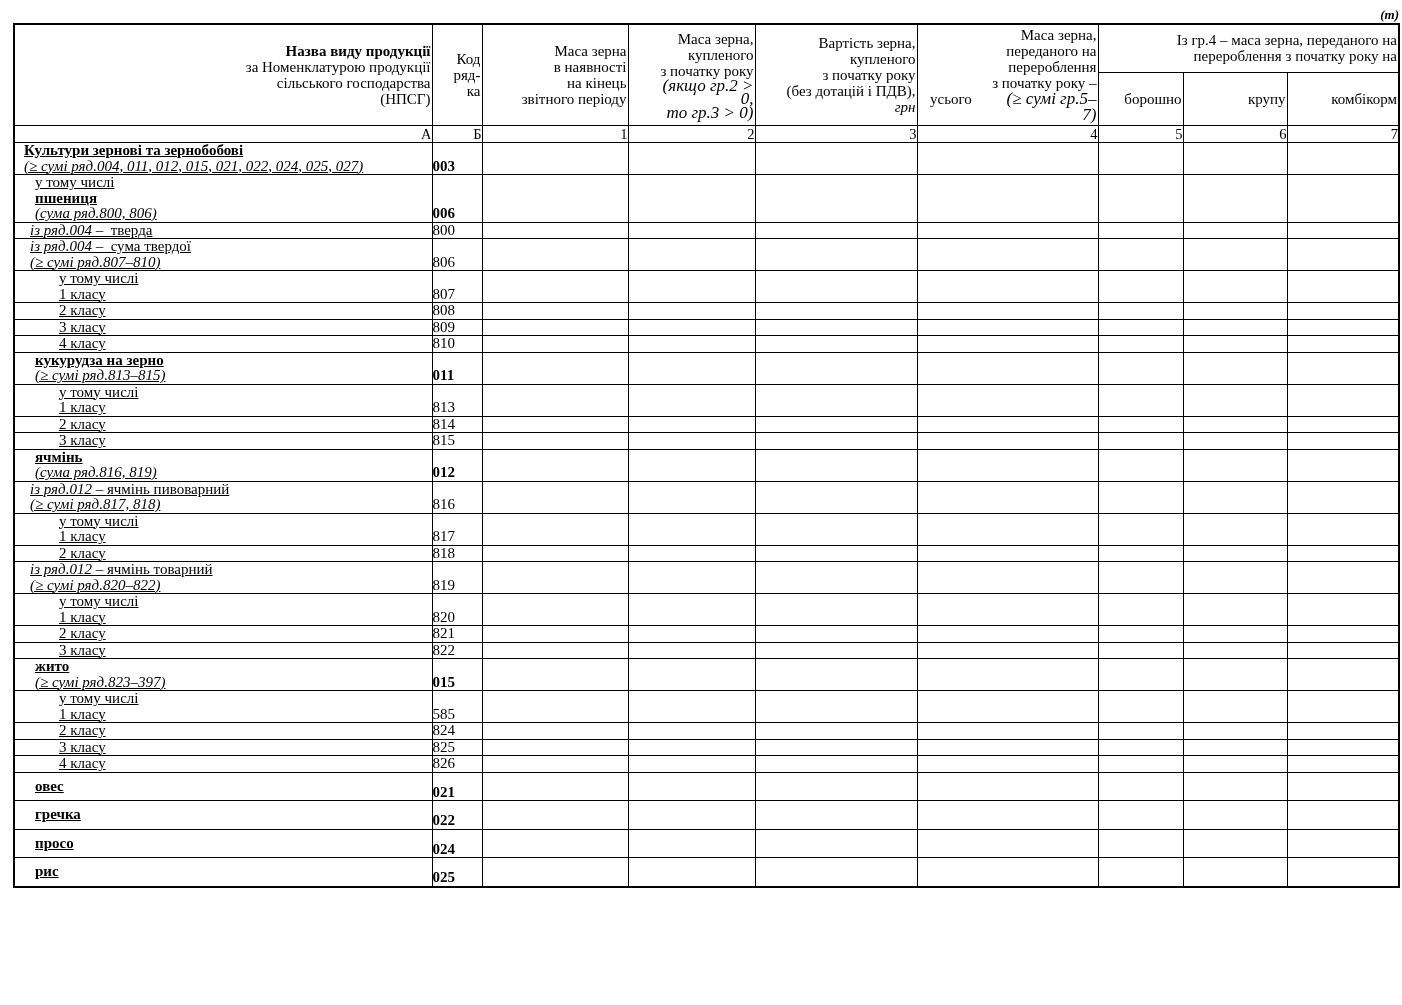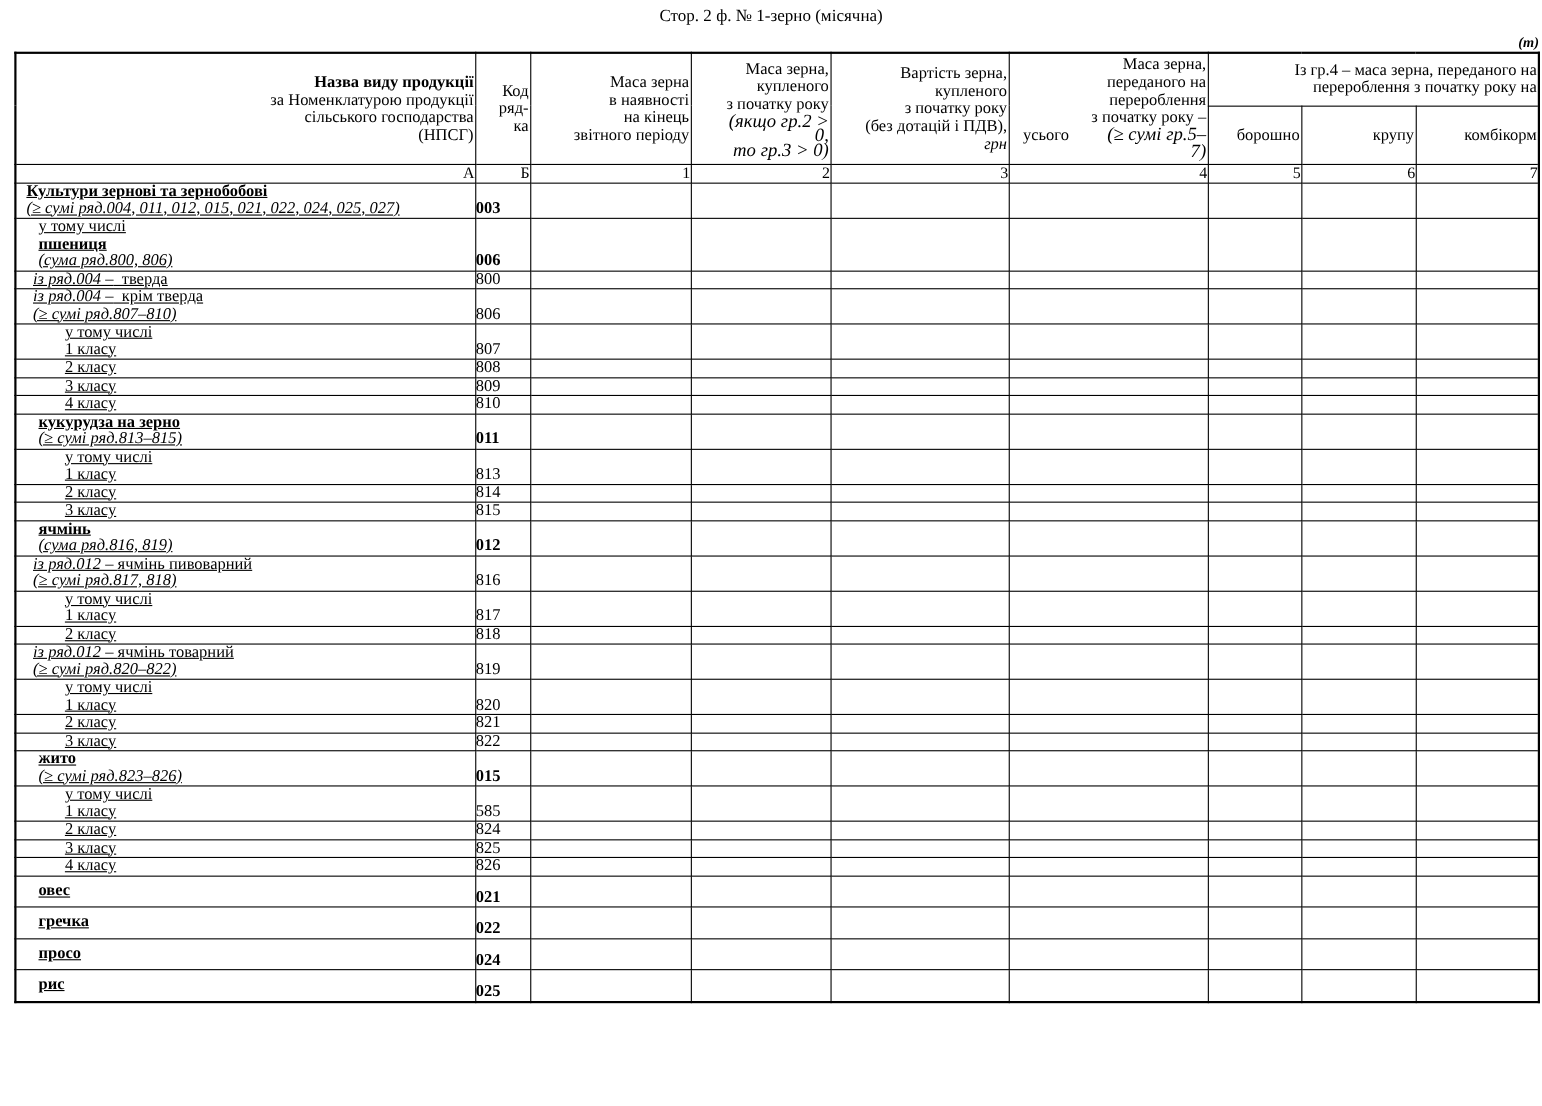--- a/index.html
+++ b/index.html
@@ -62,21 +62,20 @@
     vertical-align: bottom;
     padding: 2px 0 2px;
     line-height: 15.5px;
     font-size: 15px;
   }
 </style>
 </head>
 <body>
 
 <div>
-  <div class="doc-title">Стор. 2 ф. № 1-зерно (місячна)</div>
   <div class="unit-note">
     <span class="b i">(т)</span>
   </div>
 
   <table class="form">
     <colgroup>
       <col style="width:418px">
         <col style="width:50px">
         <col style="width:146px">
       <col style="width:127px">
@@ -180,21 +179,21 @@
           <td></td>
           <td></td>
           <td></td>
           <td></td>
           <td></td>
           <td></td>
           <td></td>
         </tr>
         <tr>
           <td class="name-cell">
-            <div class="label-line ind2"><span class="i">із ряд.004 –</span><span>  крім тверда</span></div>
+            <div class="label-line ind2"><span class="i">із ряд.004 –</span><span>  сума твердої</span></div>
             <div class="label-line ind2 i">(≥ сумі ряд.807–810)</div>
           </td>
           <td class="code-cell">806</td>
           <td></td>
           <td></td>
           <td></td>
           <td></td>
           <td></td>
           <td></td>
           <td></td>
@@ -411,21 +410,21 @@
           <td></td>
           <td></td>
           <td></td>
           <td></td>
           <td></td>
           <td></td>
         </tr>
         <tr>
           <td class="name-cell">
             <div class="label-line ind1 b">жито</div>
-            <div class="label-line ind1 i">(≥ сумі ряд.823–826)</div>
+            <div class="label-line ind1 i">(≥ сумі ряд.823–397)</div>
           </td>
           <td class="code-cell b">015</td>
           <td></td>
           <td></td>
           <td></td>
           <td></td>
           <td></td>
           <td></td>
           <td></td>
         </tr>

